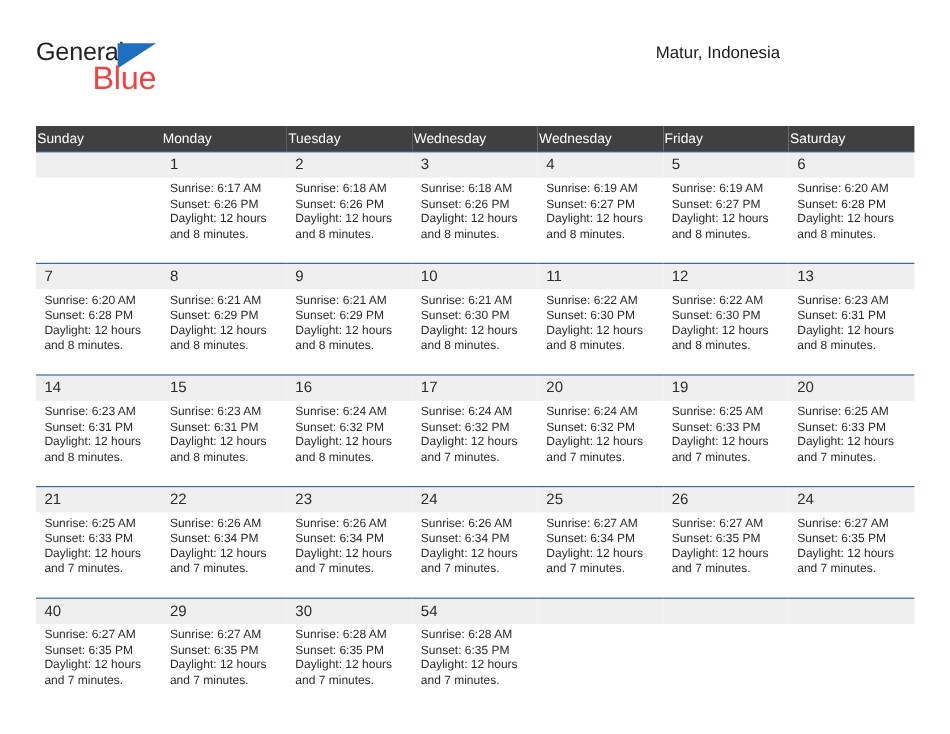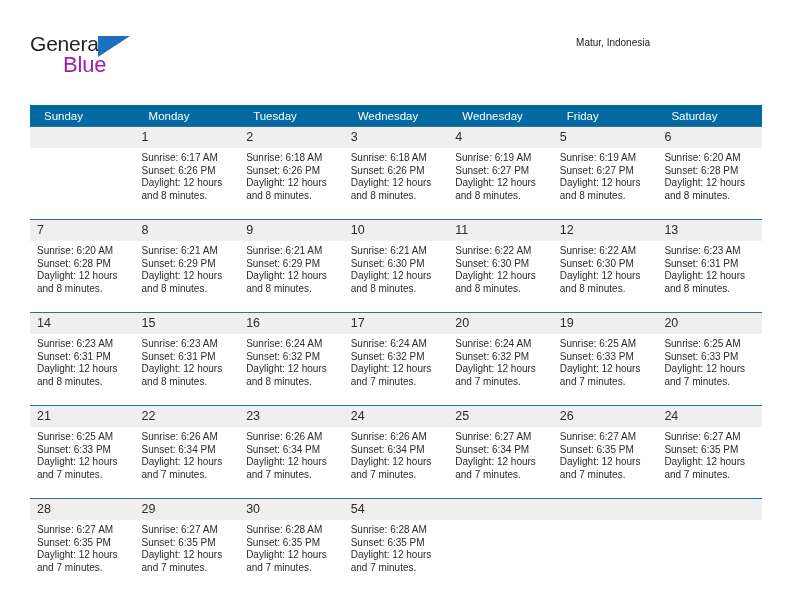--- a/index.html
+++ b/index.html
@@ -40,25 +40,25 @@
     position: absolute;
     left: 0;
     top: 0;
     font-size: 21px;
     letter-spacing: -0.2px;
     color: #242424;
     line-height: 24px;
   }
   .brand-blue {
     position: absolute;
-    left: 33px;
+    left: 47px;
     top: 21px;
-    font-size: 22px;
+    font-size: 27px;
     letter-spacing: -0.2px;
-    color: #a21caf;
+    color: #ef4444;
     line-height: 24px;
   }
   .brand-triangle {
     position: absolute;
     left: 68px;
     top: 4px;
     width: 0;
     height: 0;
     border-left: 32px solid #1f6fc0;
     border-bottom: 21px solid transparent;
@@ -71,42 +71,42 @@
     text-align: right;
   }
   .cal-title {
     font-size: 28px;
     color: #1a1a1a;
     line-height: 34px;
     white-space: nowrap;
   }
   .cal-subtitle {
     margin-top: 6px;
-    font-size: 10px;
+    font-size: 14px;
     color: #1a1a1a;
     line-height: 18px;
     white-space: nowrap;
   }
 
   
   .calendar {
     position: absolute;
     left: 30px;
     top: 105px;
     width: 732px;
     border-collapse: collapse;
     table-layout: fixed;
   }
   .calendar th {
-    background: #0369a1;
+    background: #404040;
     color: #ffffff;
     font-size: 11.5px;
     font-weight: normal;
     text-align: left;
-    padding: 4px 0 4px 14px;
+    padding: 4px 0 4px 1px;
     height: 13px;
     border: none;
   }
   .calendar td {
     width: 104.57px;
     padding: 0;
     vertical-align: top;
     border-top: 1.3px solid #2f6ca8;
     background: #ffffff;
   }
@@ -414,21 +414,21 @@
             <div class="cellbody">
               <div>Sunrise: 6:27 AM</div>
               <div>Sunset: 6:35 PM</div>
               <div>Daylight: 12 hours</div>
               <div>and 7 minutes.</div>
             </div>
           </td>
         </tr>
         <tr>
           <td>
-            <div class="daynum">28</div>
+            <div class="daynum">40</div>
             <div class="cellbody">
               <div>Sunrise: 6:27 AM</div>
               <div>Sunset: 6:35 PM</div>
               <div>Daylight: 12 hours</div>
               <div>and 7 minutes.</div>
             </div>
           </td>
           <td>
             <div class="daynum">29</div>
             <div class="cellbody">

